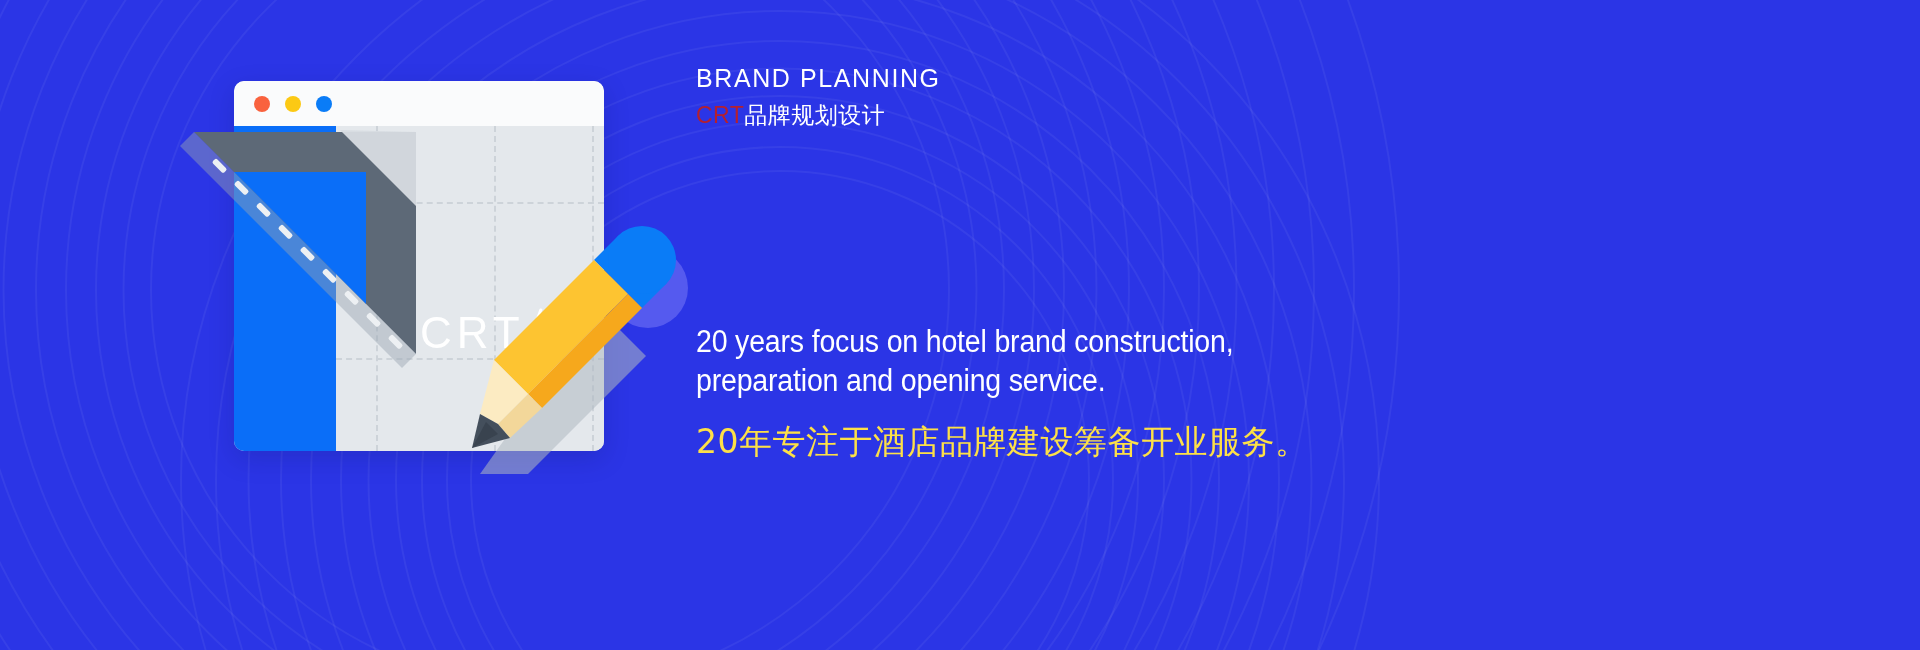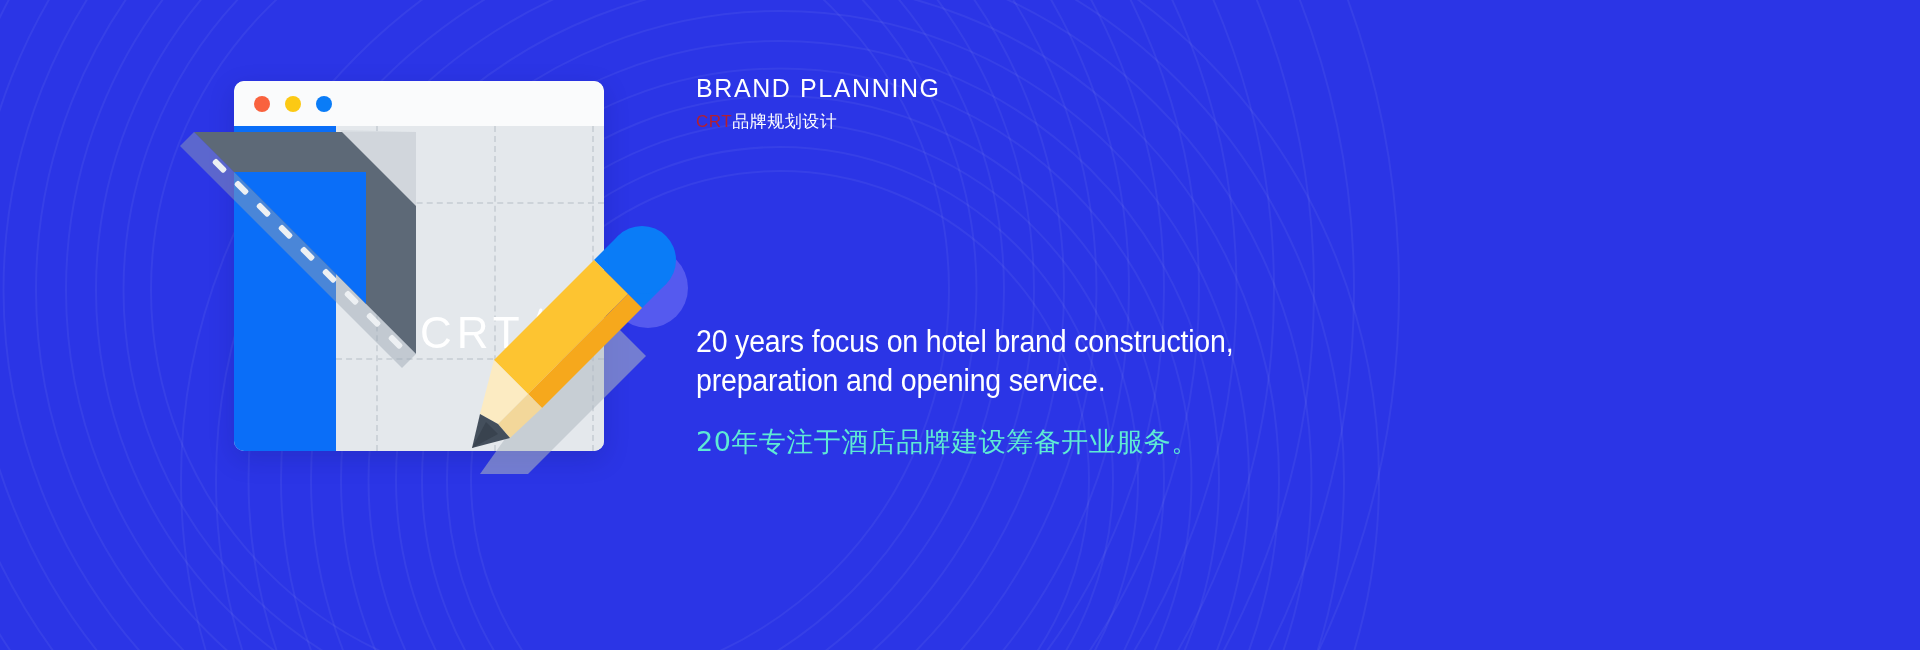--- a/index.html
+++ b/index.html
@@ -138,34 +138,34 @@
 
   
   .textcol{
     position:absolute;
     left:696px; top:0;
     width:1100px; height:650px;
   }
 
   .eyebrow{
     position:absolute;
-    left:0; top:74px;
+    left:0; top:64px;
     width:560px;
   }
   .eyebrow .line{
     color:#FFFFFF;
     font-size:25px;
     font-weight:400;
     letter-spacing:1.6px;
     line-height:29px;
     font-family:"Liberation Sans", sans-serif;
   }
   .eyebrow-cn{
     margin-top:7px;
-    font-size:17px;
+    font-size:23px;
     letter-spacing:0.5px;
     color:#FFFFFF;
     font-family:"DejaVu Sans", sans-serif;
   }
   .eyebrow-cn .crt-red{
     color:#B4202F;
     font-family:"Liberation Sans", sans-serif;
     letter-spacing:0.5px;
   }
 
@@ -180,22 +180,22 @@
     font-weight:400;
     line-height:39px;
     letter-spacing:-0.2px;
     font-family:"Liberation Sans Narrow","Liberation Sans", sans-serif;
     transform:scaleX(0.92);
     transform-origin:left center;
     white-space:nowrap;
   }
   .headline .cn{
     margin-top:22px;
-    color:#5eead4;
-    font-size:27px;
+    color:#fde047;
+    font-size:33px;
     line-height:40px;
     letter-spacing:0.5px;
     font-family:"DejaVu Sans", sans-serif;
     white-space:nowrap;
   }
 </style>
 </head>
 <body>
 
 <div class="banner">

